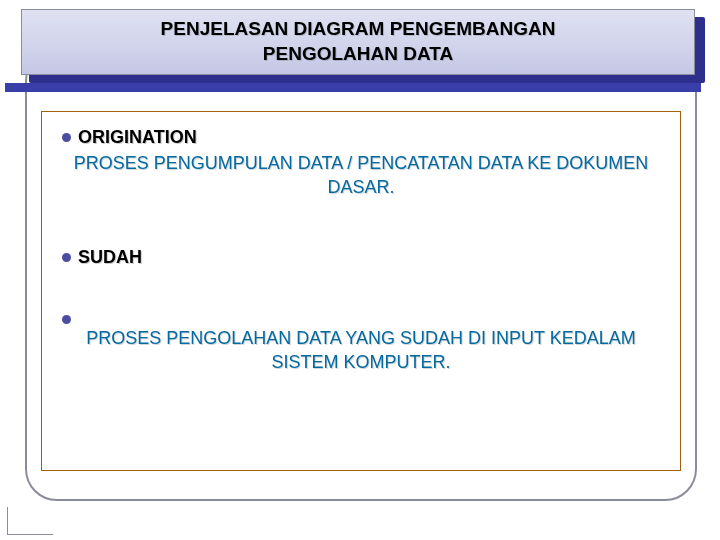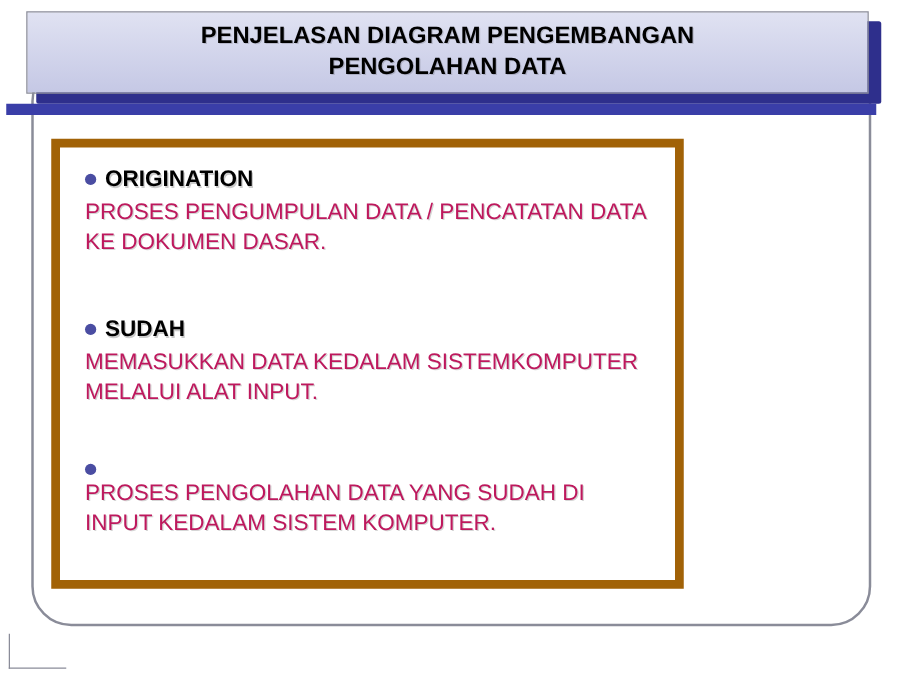--- a/index.html
+++ b/index.html
@@ -67,25 +67,26 @@
       left: 4px;
       right: 20px;
       height: 9px;
       background: #3a3ea8;
       border-radius: 0;
     }
     .content-rect {
       position: absolute;
       top: 110px;
       left: 40px;
-      width: 506px;
+      width: 640px;
       height: 360px;
-      border: 7px solid #a16207;
+      border: 1px solid #a16207;
       background: #ffffff;
       padding: 12px 18px;
+      text-align: center;
     }
     .item {
       margin-bottom: 42px;
     }
     .item:last-child { margin-bottom: 0; }
     .item-head {
       display: flex;
       align-items: center;
       gap: 6px;
     }
@@ -97,21 +98,21 @@
       flex-shrink: 0;
     }
     .head-text {
       font-size: 18px;
       font-weight: bold;
       color: #000000;
       text-shadow: 1px 1px 0 #cccccc;
     }
     .body-text {
       font-size: 18px;
-      color: #be185d;
+      color: #0369a1;
       line-height: 1.35;
       text-shadow: 1px 1px 0 #d5d5d5;
     }
     .corner-mark {
       position: absolute;
       left: 6px;
       bottom: 6px;
       width: 46px;
       height: 28px;
       border-left: 1px solid #8a8c99;
@@ -143,21 +144,20 @@
         <span class="head-text">ORIGINATION</span>
       </div>
       <div class="body-text">PROSES PENGUMPULAN DATA / PENCATATAN DATA KE DOKUMEN DASAR.</div>
     </div>
 
     <div class="item">
       <div class="item-head">
         <span class="bullet"></span>
         <span class="head-text">SUDAH</span>
       </div>
-      <div class="body-text">MEMASUKKAN DATA KEDALAM SISTEMKOMPUTER MELALUI ALAT INPUT.</div>
     </div>
 
     <div class="item">
       <div class="item-head">
         <span class="bullet"></span>
       </div>
       <div class="body-text">PROSES PENGOLAHAN DATA YANG SUDAH DI INPUT KEDALAM SISTEM KOMPUTER.</div>
     </div>
 
   </div>

